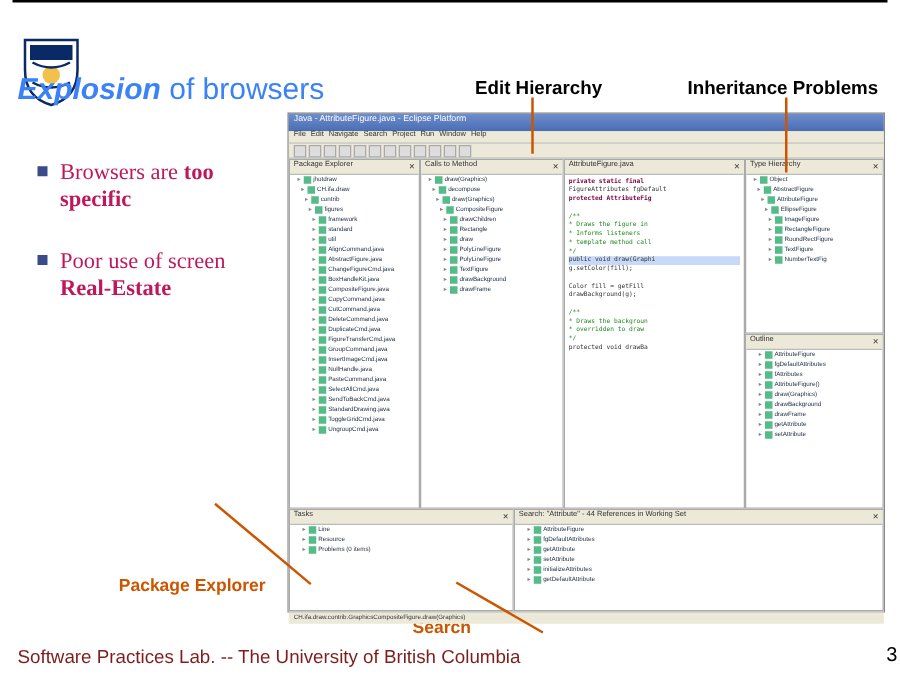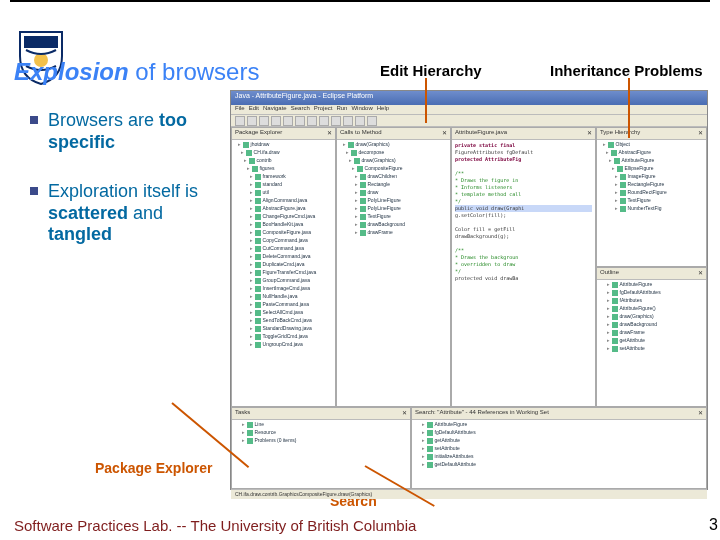--- a/index.html
+++ b/index.html
@@ -4,21 +4,21 @@
 <style>
   * { box-sizing: border-box; margin: 0; padding: 0; }
   html, body { width: 720px; height: 540px; font-family: Arial, sans-serif; background: #fff; overflow: hidden; position: relative; }
   .slide { width: 720px; height: 540px; position: relative; }
   .title { font-size: 28px; font-weight: bold; text-align: center; padding: 8px 0 4px 0; color: #000; }
   .hr { height: 2px; background: #000; margin: 0 10px; }
   .logo { position: absolute; top: 30px; left: 18px; width: 60px; height: 60px; }
   .logo .shield { width: 46px; height: 56px; }
   .subtitle { position: absolute; top: 58px; left: 14px; font-size: 24px; color: #3b82f6; }
   .subtitle .em { font-style: italic; font-weight: bold; }
-  .bullets { position: absolute; top: 110px; left: 30px; width: 185px; font-size: 18px; color: #0369a1; }
+  .bullets { position: absolute; top: 127px; left: 30px; width: 185px; font-size: 18px; color: #be185d; font-family: Liberation Serif, serif; }
   .bullets li { list-style: none; margin-bottom: 28px; padding-left: 18px; position: relative; line-height: 1.2; }
   .bullets li::before { content: ''; position: absolute; left: 0; top: 6px; width: 8px; height: 8px; background: #3b4a8a; }
   .label-call { position: absolute; top: 62px; left: 380px; font-size: 15px; font-weight: bold; color: #000; }
   .label-inh { position: absolute; top: 62px; left: 550px; font-size: 15px; font-weight: bold; color: #000; }
   .label-pkg { position: absolute; top: 460px; left: 95px; font-size: 14px; font-weight: bold; color: #cc5500; }
   .label-search { position: absolute; top: 493px; left: 330px; font-size: 14px; font-weight: bold; color: #cc5500; }
   .footer { position: absolute; bottom: 6px; left: 14px; font-size: 15px; color: #7f1d1d; }
   .pagenum { position: absolute; bottom: 6px; right: 2px; font-size: 16px; color: #000; }
   
   .line { position: absolute; background: #cc5500; z-index: 50; }
@@ -78,21 +78,21 @@
 <div class="label-inh">Inheritance Problems</div>
 <div class="line call"></div>
 <div class="line inh"></div>
 
 <ul class="bullets">
   <li>
     <span>Browsers are</span>
     <b>too specific</b>
   </li>
   <li>
-    <span>Exploration itself is </span><b>scattered</b><span> and </span><b>tangled</b>
+    <span>Poor use of screen </span><b>Real-Estate</b>
   </li>
 </ul>
 
 <div class="ide">
   <div class="titlebar">Java - AttributeFigure.java - Eclipse Platform</div>
   <div class="menubar" id="menubar">
         <span>File</span>
         <span>Edit</span>
         <span>Navigate</span>
         <span>Search</span>

